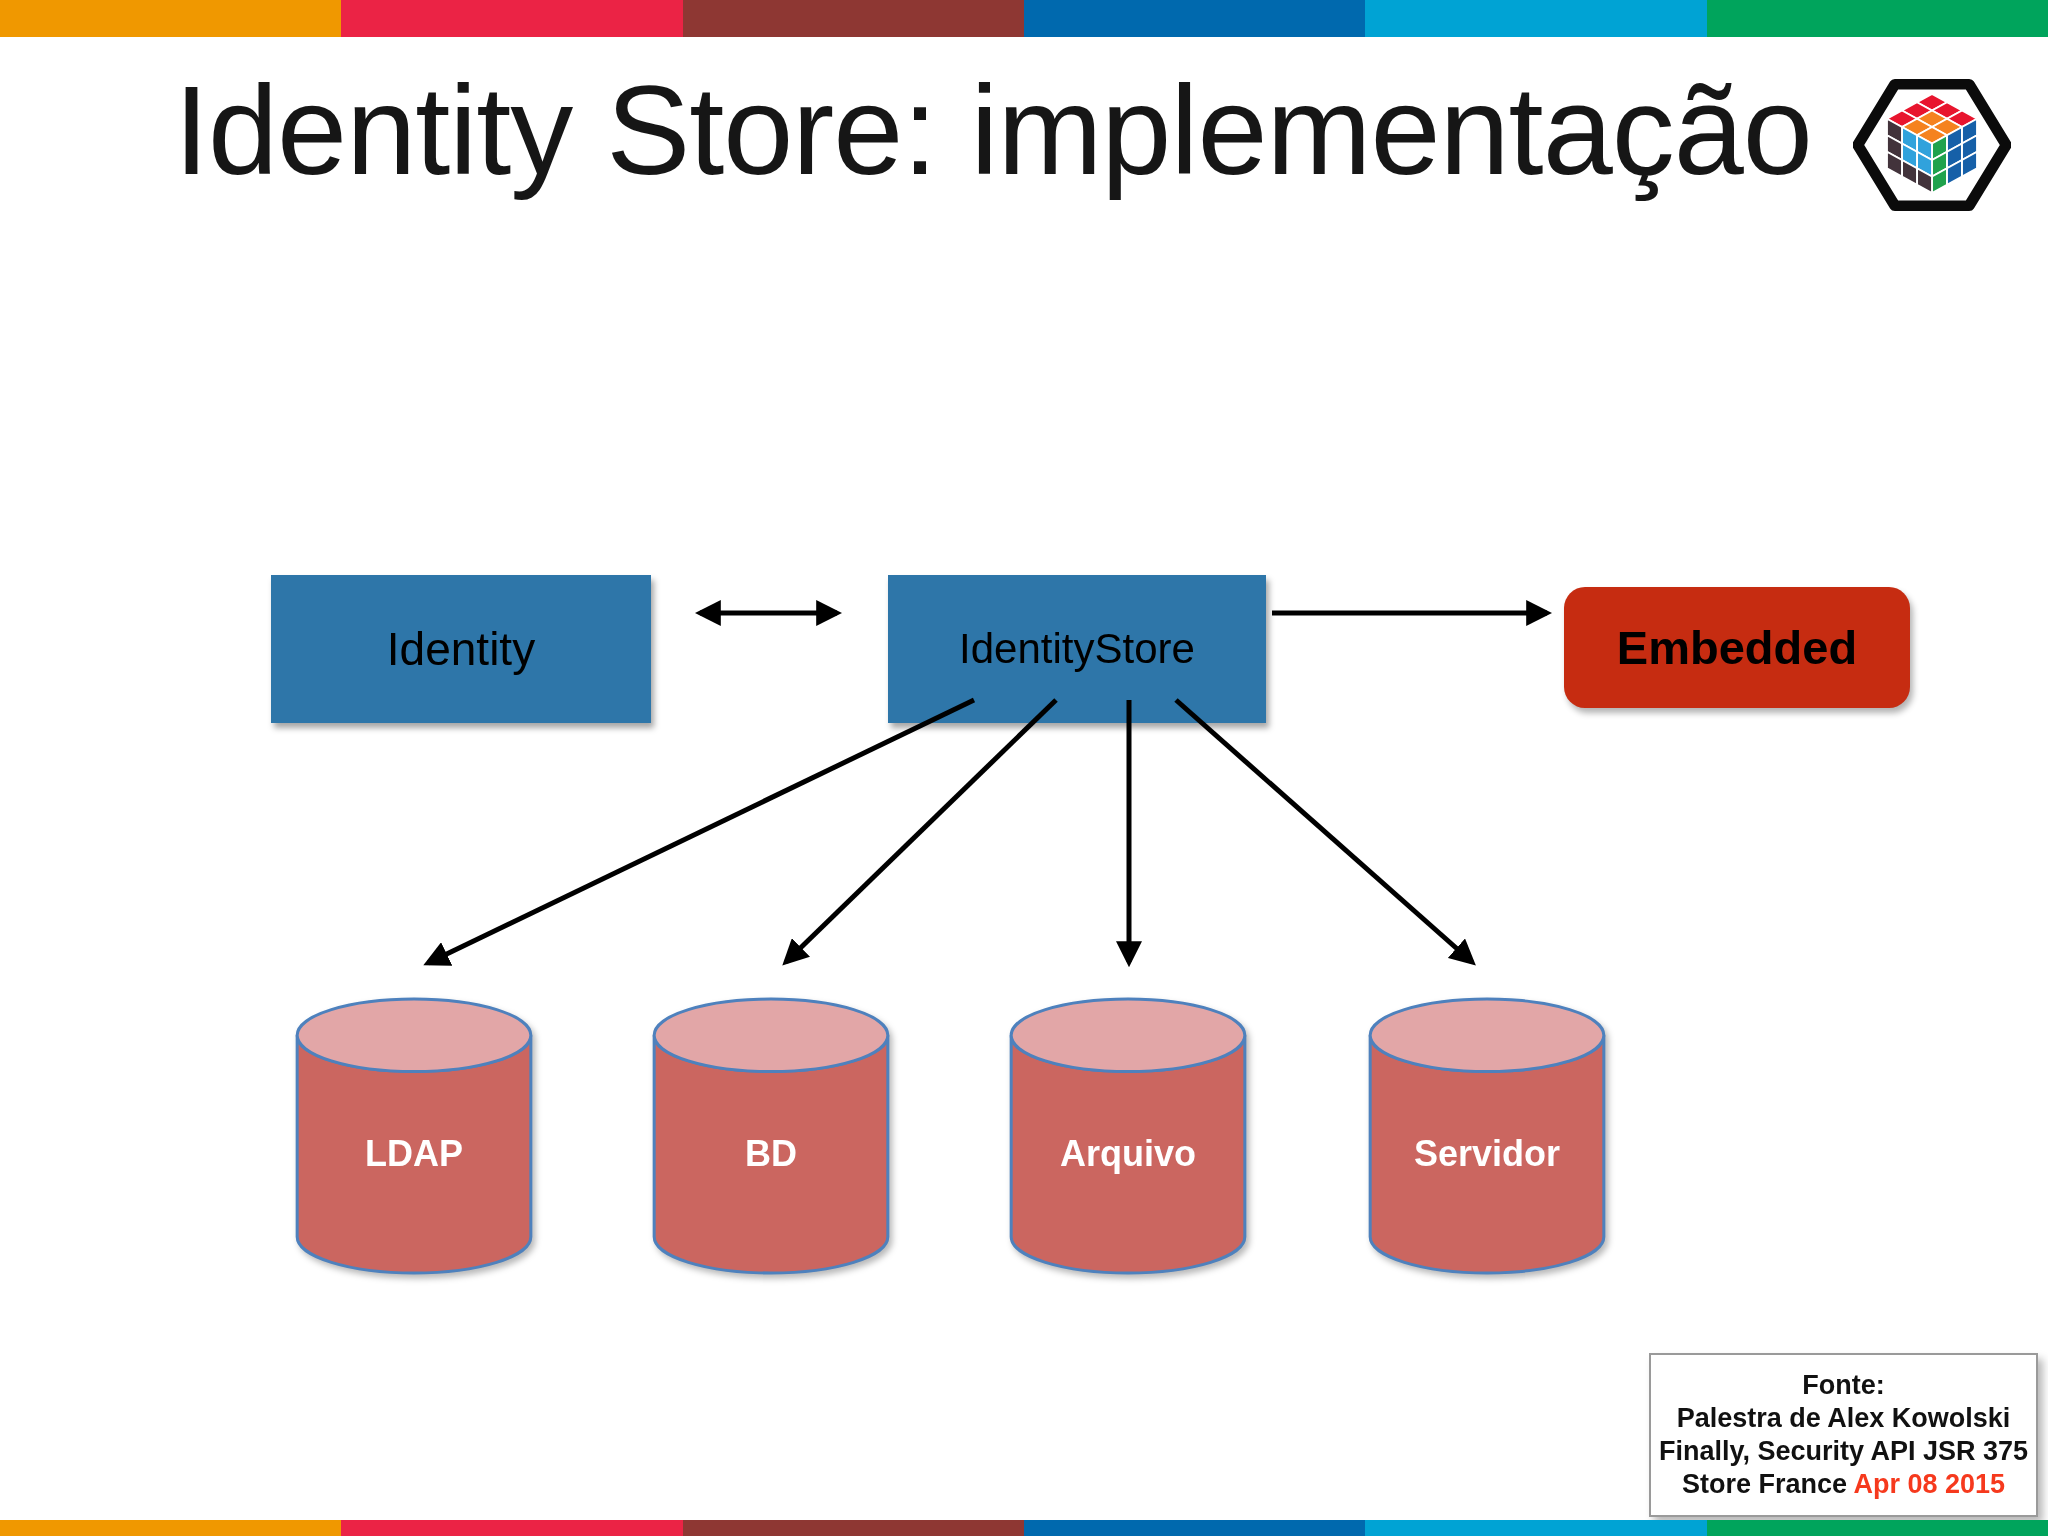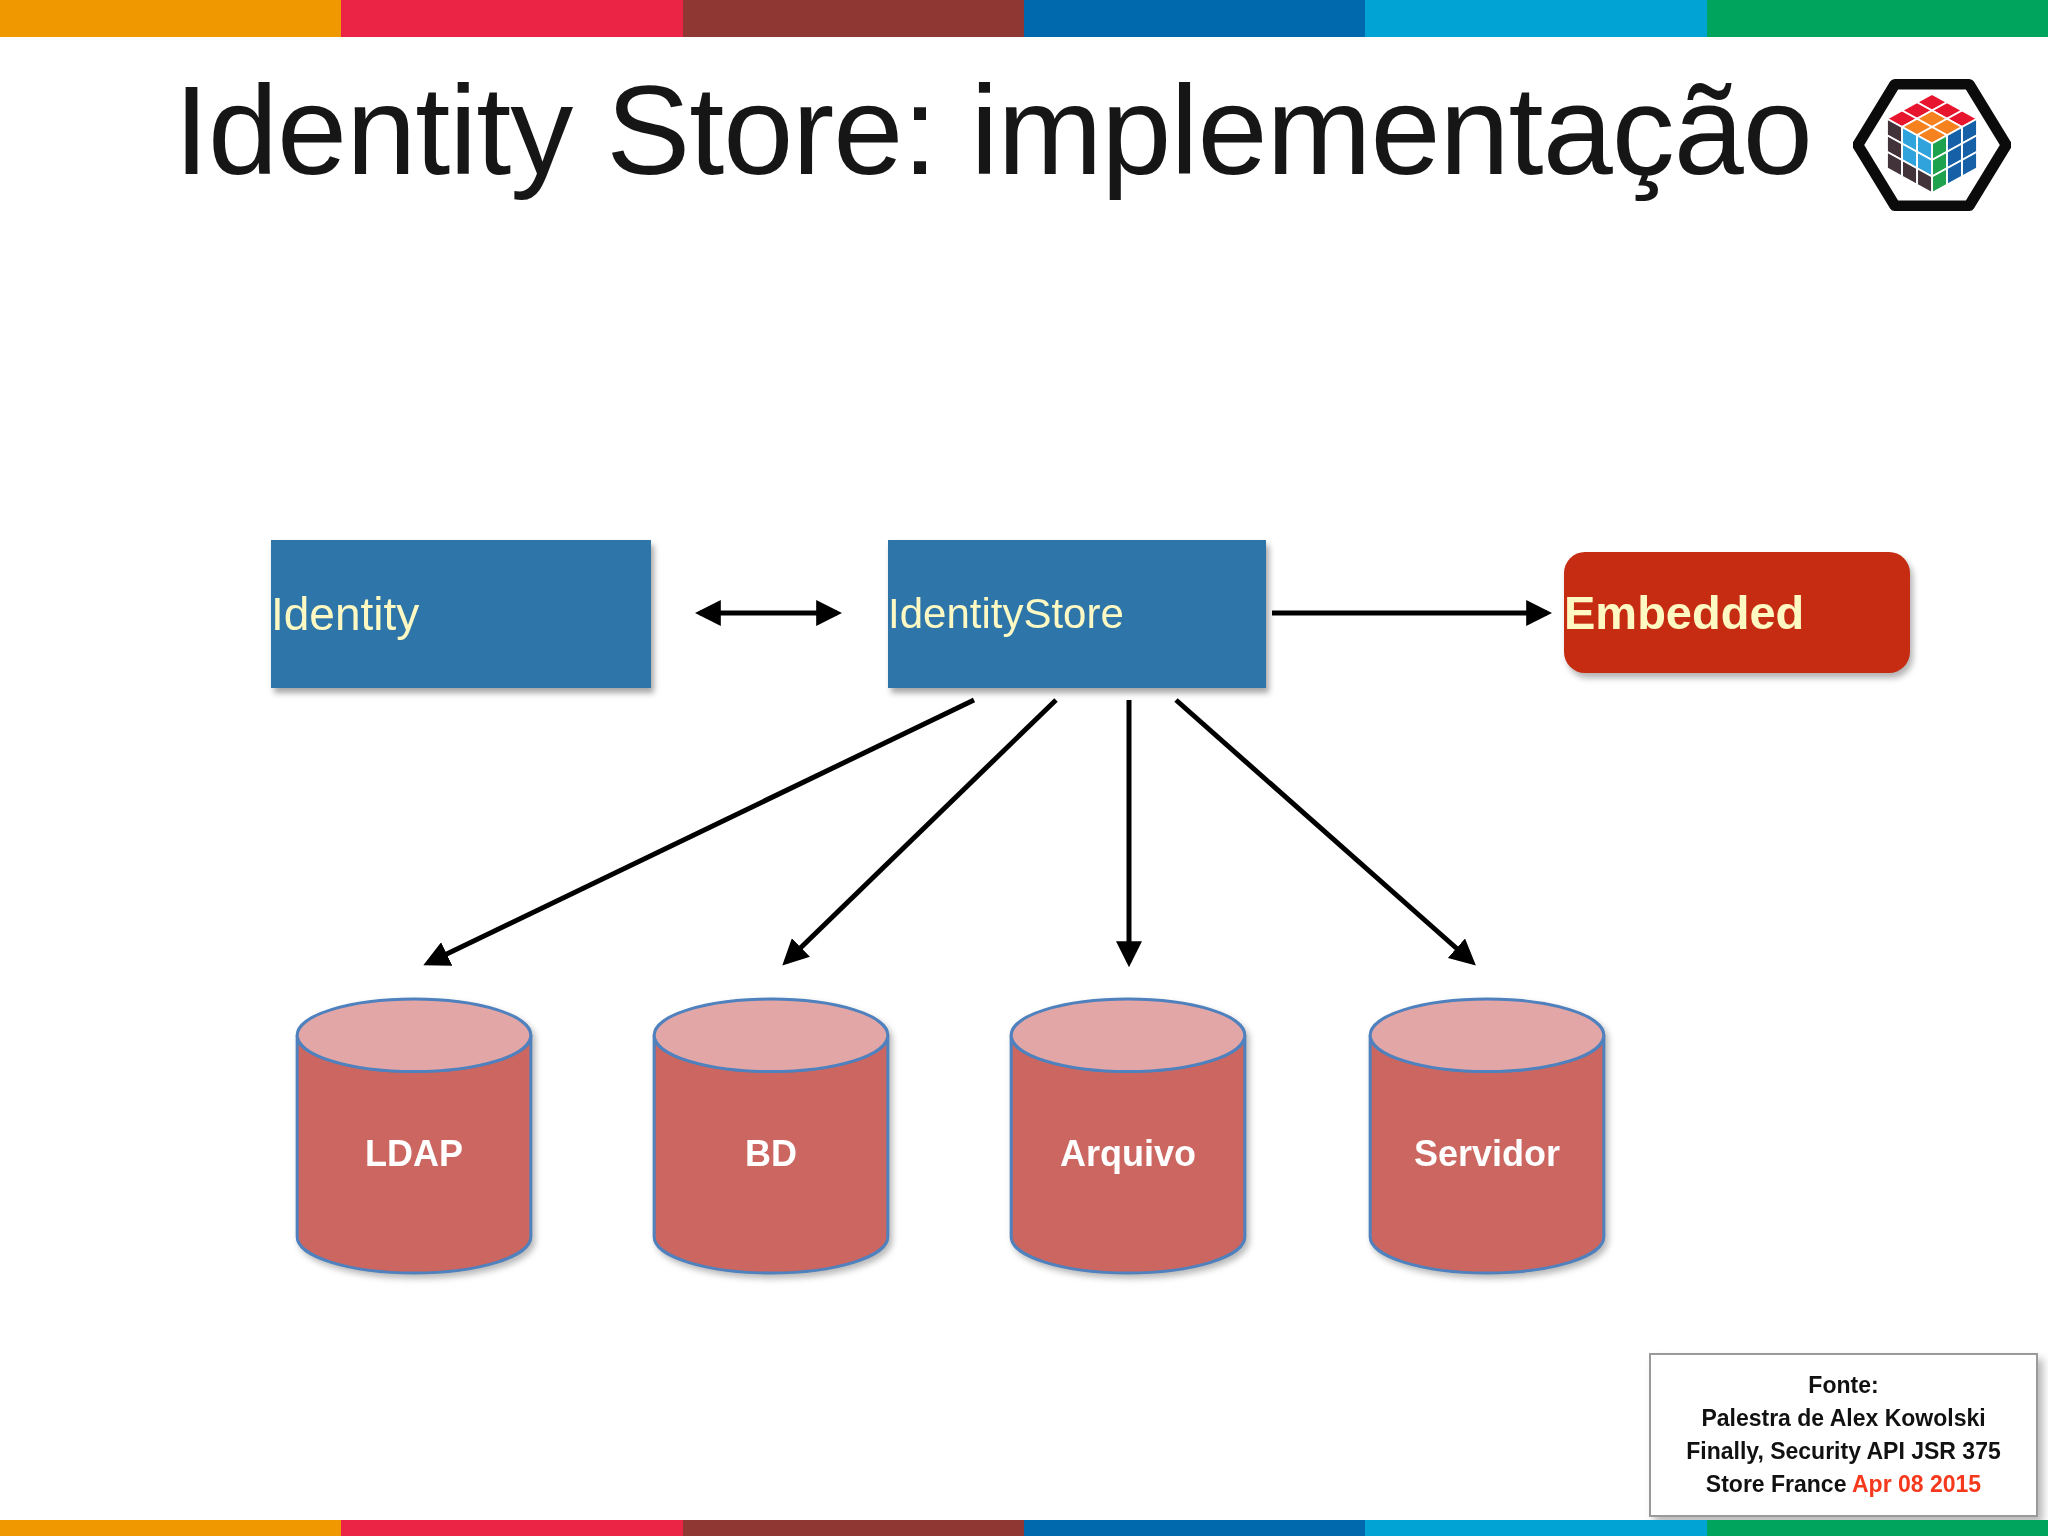--- a/index.html
+++ b/index.html
@@ -16,22 +16,22 @@
   .title{
     position:absolute;left:174px;top:58px;width:1700px;
     font-size:126px;font-weight:200;color:#161616;letter-spacing:-1px;
     white-space:nowrap;
   }
   
   .logo{position:absolute;left:1853px;top:70px;width:158px;height:150px;}
   .logo svg{width:100%;height:100%;}
   
   .node{
-    position:absolute;display:flex;align-items:center;justify-content:flex-start;
-    color:#fef9c3;text-align:center;
+    position:absolute;display:flex;align-items:center;justify-content:center;
+    color:#000000;text-align:center;margin-top:35px;
   }
   .box-identity{left:271px;top:540px;width:380px;height:148px;
     font-size:46px;font-weight:300;box-shadow:3px 5px 6px rgba(0,0,0,0.35);}
   .box-identitystore{left:888px;top:540px;width:378px;height:148px;
     font-size:42px;font-weight:300;box-shadow:3px 5px 6px rgba(0,0,0,0.35);}
   .box-embedded{left:1564px;top:552px;width:346px;height:121px;border-radius:21px;
     font-size:47px;font-weight:700;box-shadow:3px 5px 6px rgba(0,0,0,0.3);}
   
   .arrows{position:absolute;left:0;top:0;width:2048px;height:1536px;pointer-events:none;}
   
@@ -46,21 +46,21 @@
   .cyl-1{left:293px;top:995px;}
   .cyl-2{left:650px;top:995px;}
   .cyl-3{left:1007px;top:995px;}
   .cyl-4{left:1366px;top:995px;}
   
   .footer-box{
     position:absolute;left:1649px;top:1353px;width:389px;height:164px;
     background:#ffffff;border:2px solid #9a9a9a;box-sizing:border-box;
     box-shadow:5px 6px 8px rgba(0,0,0,0.28);
     display:flex;flex-direction:column;align-items:center;justify-content:center;
-    font-size:23px;font-weight:700;color:#111111;line-height:33px;text-align:center;
+    font-size:27px;font-weight:700;color:#111111;line-height:33px;text-align:center;
   }
 </style>
 </head>
 <body>
 
 <div class="stripe stripe-top">
   <div class="seg" style="background-color: rgb(240, 152, 0);"></div>
   <div class="seg" style="background-color: rgb(235, 35, 69);"></div>
   <div class="seg" style="background-color: rgb(142, 55, 51);"></div>
   <div class="seg" style="background-color: rgb(0, 105, 174);"></div>

